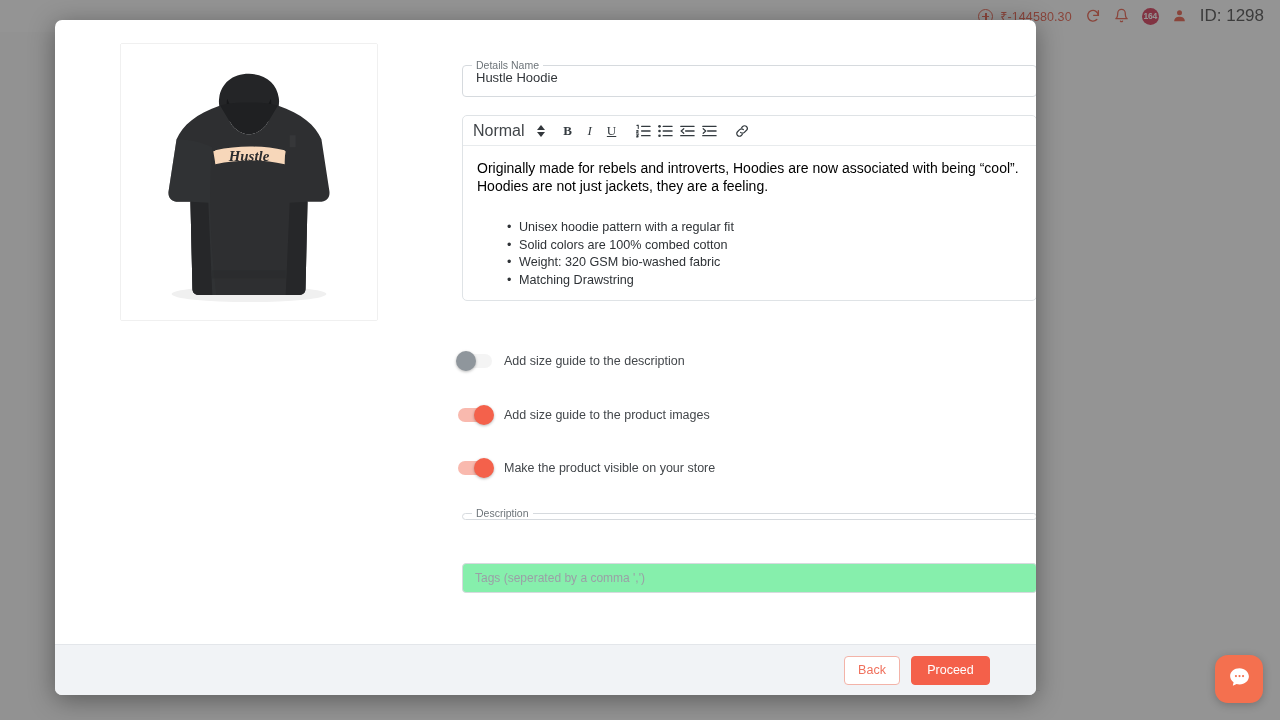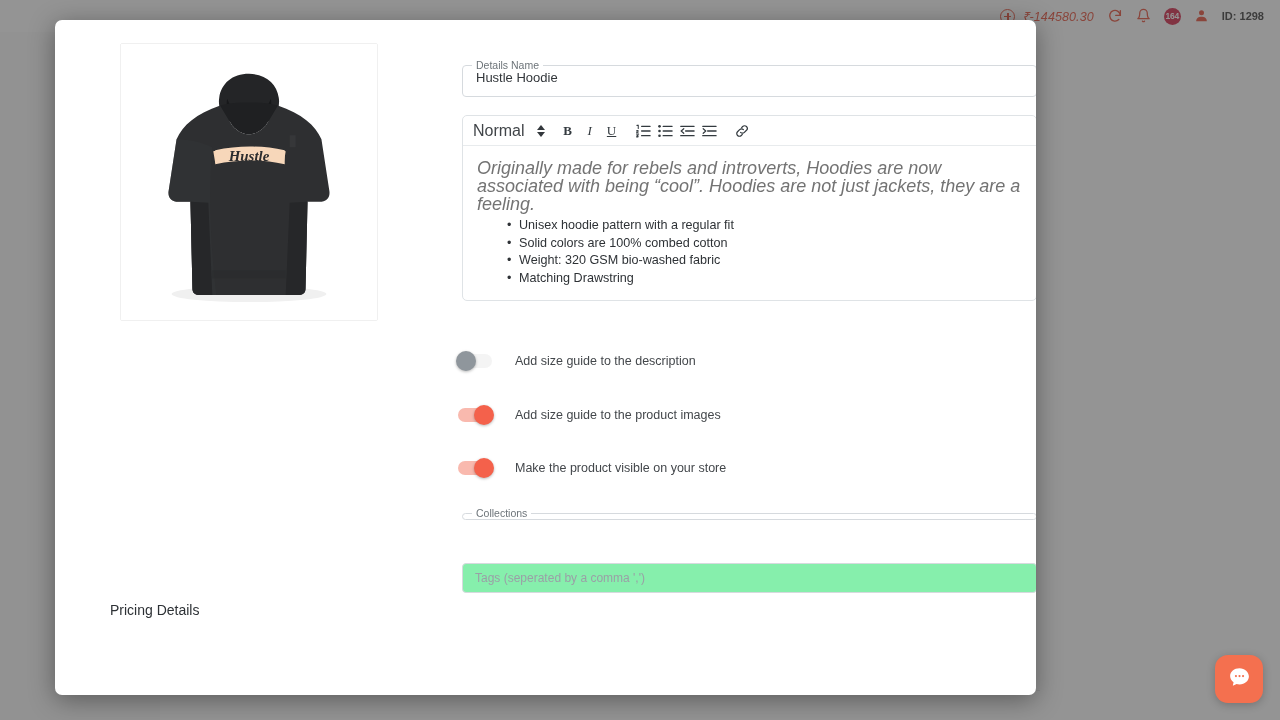--- a/index.html
+++ b/index.html
@@ -26,21 +26,20 @@
     display: flex;
     align-items: center;
     justify-content: flex-end;
     padding-right: 16px;
     gap: 13px;
   }
   .topbar-wallet {
     display: flex;
     align-items: center;
     gap: 7px;
-    font-style: italic;
   }
   .plus-circle {
     width: 15px; height: 15px;
     border: 1.4px solid #e8503a;
     border-radius: 50%;
     position: relative;
   }
   .plus-circle::before, .plus-circle::after {
     content: "";
     position: absolute;
@@ -62,23 +61,22 @@
     font-weight: bold;
     width: 17px; height: 17px;
     border-radius: 50%;
     display: flex;
     align-items: center;
     justify-content: center;
     letter-spacing: -.2px;
   }
   .person-ic { width: 15px; height: 16px; color: #e8503a; }
   .user-id {
-    font-size: 11px;
+    font-size: 17px;
     color: #3c3c3c;
-    font-weight: bold;
   }
 
   
   .bg-shape {
     position: absolute;
     background: #f1f1f1;
   }
 
   
   #scrim {
@@ -202,27 +200,26 @@
   .tb-btn.italic { font-style: italic; font-size: 13px; font-family: "Liberation Serif", serif; }
   .tb-btn.underline { font-size: 13px; text-decoration: underline; font-family: "Liberation Serif", serif; }
   .tb-gap { width: 10px; }
 
   #editor-content {
     padding: 13px 14px 0 14px;
     height: 154px;
     overflow: hidden;
   }
   #editor-content p {
-    font-size: 18px;
+    font-size: 14px;
     line-height: 18px;
-    color: #737373;
-    font-style: italic;
+    color: #000000;
   }
   #editor-content ul {
-    margin-top: 4px;
+    margin-top: 24px;
     padding-left: 30px;
     list-style: none;
   }
   #editor-content ul li {
     font-size: 12.6px;
     line-height: 17.6px;
     color: #2e3236;
     position: relative;
     padding-left: 12px;
     margin-bottom: 0px;
@@ -231,21 +228,21 @@
     content: "\2022";
     position: absolute;
     left: 0;
     color: #2e3236;
   }
 
   
   .toggle-row {
     display: flex;
     align-items: center;
-    gap: 23px;
+    gap: 12px;
   }
   .switch {
     width: 34px;
     height: 14px;
     border-radius: 7px;
     position: relative;
     cursor: pointer;
     flex: 0 0 auto;
   }
   .switch .track {
@@ -549,33 +546,33 @@
 
       <div class="toggle-row" style="position:absolute;left:52px;top:441px;">
         <span class="switch on">
             <span class="track"></span>
             <span class="knob"></span>
           </span>
         <span class="toggle-label">Make the product visible on your store</span>
       </div>
 
       <fieldset class="outlined-field" style="position:absolute;left:56px;top:487px;width:575px;">
-        <legend>Collections</legend>
+        <legend>Description</legend>
       </fieldset>
 
       <input id="tags-input" type="text" style="position: absolute; left: 56px; top: 543px; width: 575px;" placeholder="Tags (seperated by a comma ',')">
     </div>
 
-    <div style="position:absolute;left:55px;top:582px;width:871px;">
-      <div id="pricing-title">Pricing Details</div>
-
-    </div>
 
   </div>
 
+  <div id="modal-footer">
+    <div class="btn btn-back">Back</div>
+    <div class="btn btn-proceed">Proceed</div>
+  </div>
 </div>
 
 <div id="chat-widget">
   <span>
     <svg width="25" height="25" viewBox="0 0 24 24" fill="#ffffff">
       <path d="M12 3C6.9 3 3 6.4 3 10.6c0 2.4 1.3 4.5 3.3 5.9L5.6 20l3.6-1.8c.9.2 1.8.4 2.8.4 5.1 0 9-3.4 9-7.6S17.1 3 12 3z"></path>
       <circle cx="8.6" cy="10.6" r="1.05" fill="#f4704f"></circle>
       <circle cx="12" cy="10.6" r="1.05" fill="#f4704f"></circle>
       <circle cx="15.4" cy="10.6" r="1.05" fill="#f4704f"></circle>
     </svg>

